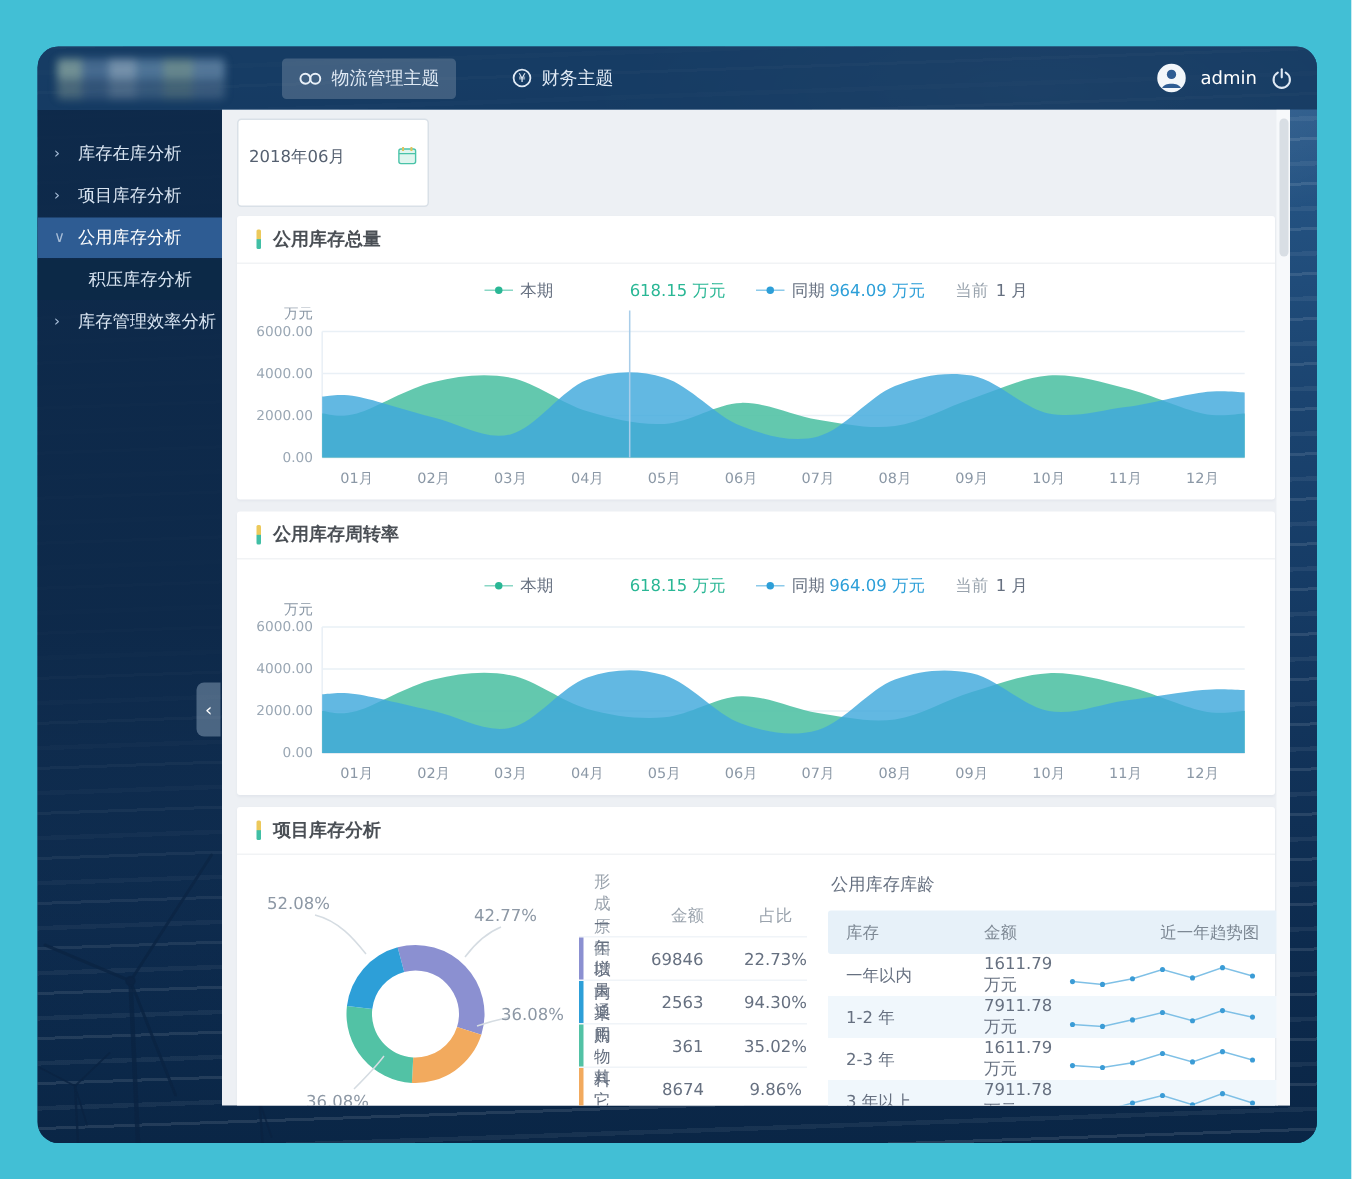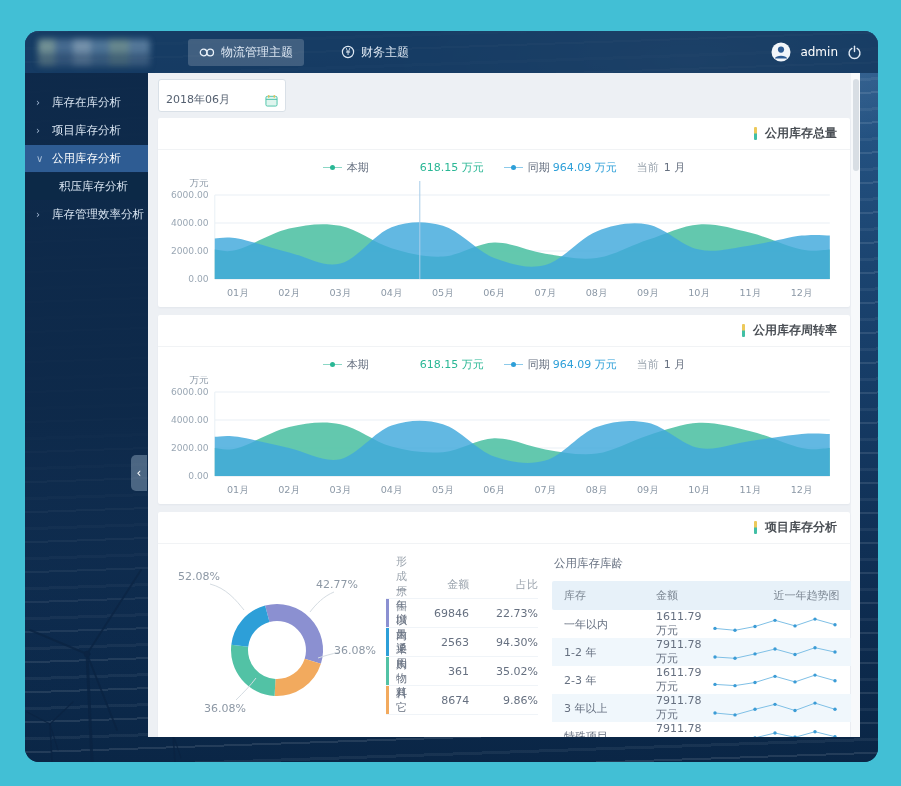--- a/index.html
+++ b/index.html
@@ -31,23 +31,23 @@
   .sitem{height:27px;display:flex;align-items:center;gap:7px;padding-left:11px;font-size:11.5px;color:#d8e4f1;cursor:pointer;margin-bottom:1px;}
   .sitem .chev{font-size:10px;color:#a6bcd6;width:9px;line-height:1;}
   .sitem.active{background:#2e5c93;color:#fff;}
   .sitem.ssub{background:#0c2947;padding-left:34px;}
   .collapse{position:absolute;left:106px;top:424px;width:16px;height:36px;background:rgba(190,212,232,0.35);border-radius:5px 0 0 5px;display:flex;align-items:center;justify-content:center;color:#fff;font-size:12px;z-index:6;cursor:pointer;}
   
   .content{position:absolute;top:42px;left:123px;right:18px;bottom:25px;background:#edf0f4;z-index:4;overflow:hidden;}
   .scrolltrack{position:absolute;top:0;right:0;bottom:0;width:9px;background:#f7f9fb;}
   .scrollthumb{position:absolute;top:6px;right:1px;width:6px;height:92px;background:#d8dee4;border-radius:3px;}
   .daterow{padding:6px 10px;}
-  .dateinput{width:112px;height:23px;background:#fff;border:1px solid #d9e0e7;border-radius:3px;display:flex;align-items:flex-end;justify-content:space-between;padding:4px 7px;font-size:11px;color:#556070;cursor:pointer;}
+  .dateinput{width:112px;height:23px;background:#fff;border:1px solid #d9e0e7;border-radius:3px;display:flex;align-items:flex-start;justify-content:space-between;padding:17px 7px;font-size:11px;color:#556070;cursor:pointer;}
   .card{margin:0 10px 8px;background:#fff;border-radius:2px;box-shadow:0 1px 2px rgba(40,60,90,0.05);}
-  .card-h{height:31px;display:flex;align-items:center;padding:0 13px;border-bottom:1px solid #f1f3f5;justify-content:flex-end;}
+  .card-h{height:31px;display:flex;align-items:center;padding:0 13px;border-bottom:1px solid #f1f3f5;}
   .accent{width:3px;height:13px;border-radius:1px;margin-right:8px;background:linear-gradient(180deg,#ecc95b 0%,#ecc95b 48%,#41bfa5 52%,#41bfa5 100%);}
   .ttl{font-size:12px;font-weight:bold;color:#4a4f55;}
   .chart-block{padding:2px 8px 4px 8px;}
   .legend{display:flex;justify-content:center;align-items:center;gap:20px;height:24px;font-size:11px;padding-top:3px;}
   .litem{display:flex;align-items:center;}
   .lmark{position:relative;width:19px;height:5px;}
   .lmark::before{content:'';position:absolute;left:0;right:0;top:2px;height:1px;background:currentColor;opacity:.55;}
   .lmark::after{content:'';position:absolute;left:7px;top:0;width:5px;height:5px;border-radius:50%;background:currentColor;}
   .lmark.teal{color:#2ab795;} .lmark.blue{color:#2d9fd8;}
   .lname{color:#667080;margin:0 3px 0 5px;}
@@ -57,21 +57,21 @@
   .areachart{display:block;width:100%;height:124px;}
   
   .p3body{display:flex;padding:8px 0 12px;min-height:205px;}
   .p3left{display:flex;padding-left:16px;width:376px;box-sizing:border-box;flex:none;}
   .donutwrap{position:relative;width:212px;height:172px;margin-top:10px;flex:none;}
   .pct{position:absolute;font-size:11px;color:#8d98a5;}
   .pct-tl{left:4px;top:8px;} .pct-tr{left:142px;top:16px;} .pct-r{left:160px;top:82px;} .pct-bl{left:30px;top:140px;}
   .ctable{width:152px;margin-top:18px;font-size:11px;flex:none;}
   .crow{display:flex;align-items:center;height:29px;border-bottom:1px solid #f0f4f8;position:relative;padding-left:10px;box-sizing:border-box;gap:27px;}
   .crow::before{content:'';position:absolute;left:0;top:0;bottom:0;width:3px;background:var(--c,transparent);}
-  .crow .cn{flex:1;color:#667080;} .crow .ca{width:44px;text-align:right;color:#667080;} .crow .cp{width:52px;text-align:right;color:#667080;}
+  .crow .cn{flex:1;color:#667080;} .crow .ca{width:44px;text-align:right;color:#667080;} .crow .cp{width:52px;text-align:center;color:#667080;}
   .crow.chead .cn,.crow.chead .ca,.crow.chead .cp{color:#9aa3ad;}
   .vdiv{width:1px;background:#eaeef2;margin:4px 14px 4px 0;}
   .p3right{flex:1;padding:0 16px 0 4px;}
   .agetitle{font-size:11.5px;color:#667080;margin:4px 0 10px 2px;}
   .arow{display:flex;align-items:center;height:28px;padding:0 12px;font-size:11px;color:#667080;}
   .arow.ahead{background:#e7f1f9;color:#7d8894;height:29px;border-radius:2px;}
   .arow.alt{background:#f0f7fc;}
   .ac1{width:92px;} .ac2{flex:1;} .ac3{width:138px;display:flex;justify-content:flex-end;text-align:right;}
   .ahead .ac3{display:block;}
 </style>

